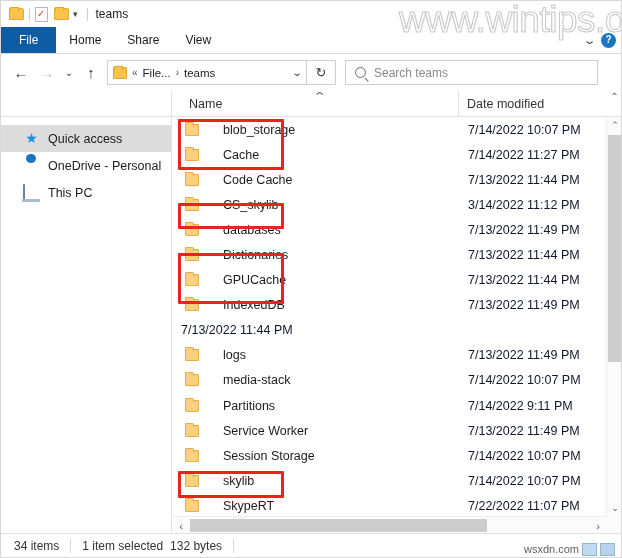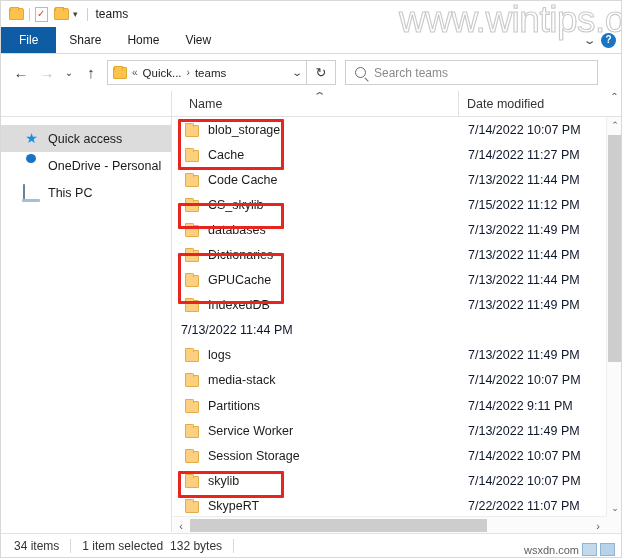--- a/index.html
+++ b/index.html
@@ -256,21 +256,21 @@
     width: 433px; height: 399px;
     background: #ffffff;
     overflow: hidden;
   }
   .frow {
     height: 25.1px; display: flex; align-items: center;
     position: relative;
   }
   .fname-cell {
     width: 287px; flex: none;
-    display: flex; align-items: flex-end; gap: 9px;
+    display: flex; align-items: center; gap: 24px;
     padding-left: 12px;
   }
   .folder-ico {
     width: 14px; height: 12px; flex: none;
     position: relative;
     background: linear-gradient(#fdd27a, #fbc košice 100%);
     background: #fcd07f;
     border: 1px solid #e2ac47;
     border-radius: 1px;
   }
@@ -354,21 +354,21 @@
   .watermark-top {
     position: absolute; left: 398px; top: -2px;
     font-size: 37px; color: #ffffff;
     -webkit-text-stroke: 1.1px #c9c9c9;
     font-family: "Liberation Sans", sans-serif;
     white-space: nowrap; letter-spacing: -0.5px;
     z-index: 9; pointer-events: none;
   }
   .watermark-bot {
     position: absolute; right: 6px; bottom: 1px;
-    display: flex; align-items: center; gap: 3px;
+    display: flex; align-items: flex-start; gap: 3px;
     z-index: 20;
   }
   .wm-txt {
     font-size: 11px; color: #5e5e5e;
     font-family: "Liberation Sans", sans-serif;
   }
   .wm-sq {
     width: 15px; height: 13px; background: #c3d9ec;
     border: 1px solid #8fb4d4;
   }
@@ -389,39 +389,39 @@
     <div class="qat-icon">
         <div class="folder-mini"></div>
       </div>
     <div class="qat-arrow">▾</div>
     <div class="qat-sep"></div>
     <span class="title-text">teams</span>
   </div>
 
   <div class="ribbon">
     <div class="tab file">File</div>
+    <div class="tab">Home</div>
     <div class="tab">Share</div>
-    <div class="tab">Home</div>
     <div class="tab">View</div>
     <div class="ribbon-right">
       <span class="chev-up">⌄</span>
       <span class="help-btn">?</span>
     </div>
   </div>
 
   <div class="navbar">
     <div class="nav-btn">←</div>
     <div class="nav-btn disabled">→</div>
     <div class="nav-btn small">⌄</div>
     <div class="nav-btn">↑</div>
 
     <div class="addressbar">
       <div class="addr-folder"></div>
       <span class="crumb-sep">«</span>
-      <span class="crumb">Quick...</span>
+      <span class="crumb">File...</span>
       <span class="crumb-sep">›</span>
       <span class="crumb">teams</span>
       <span class="addr-chev">⌄</span>
     </div>
     <div class="refresh-btn">↻</div>
 
     <div class="searchbox">
       <span class="search-icon"></span>
       <span class="search-ph">Search teams</span>
     </div>
@@ -476,21 +476,21 @@
           <span class="folder-ico"></span>
           <span class="fname-txt">Code Cache</span>
         </div>
         <div class="fdate-txt">7/13/2022 11:44 PM</div>
       </div>
       <div class="frow">
         <div class="fname-cell">
           <span class="folder-ico"></span>
           <span class="fname-txt">CS_skylib</span>
         </div>
-        <div class="fdate-txt">7/15/2022 11:12 PM</div>
+        <div class="fdate-txt">3/14/2022 11:12 PM</div>
       </div>
       <div class="frow">
         <div class="fname-cell">
           <span class="folder-ico"></span>
           <span class="fname-txt">databases</span>
         </div>
         <div class="fdate-txt">7/13/2022 11:49 PM</div>
       </div>
       <div class="frow">
         <div class="fname-cell">

